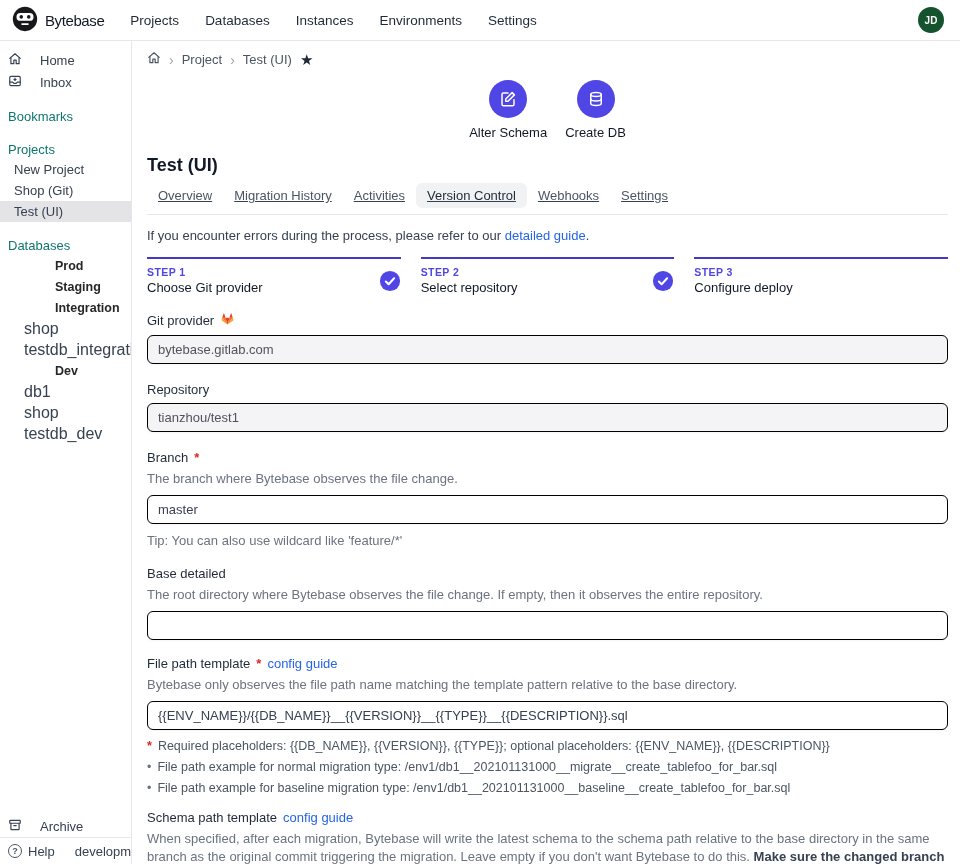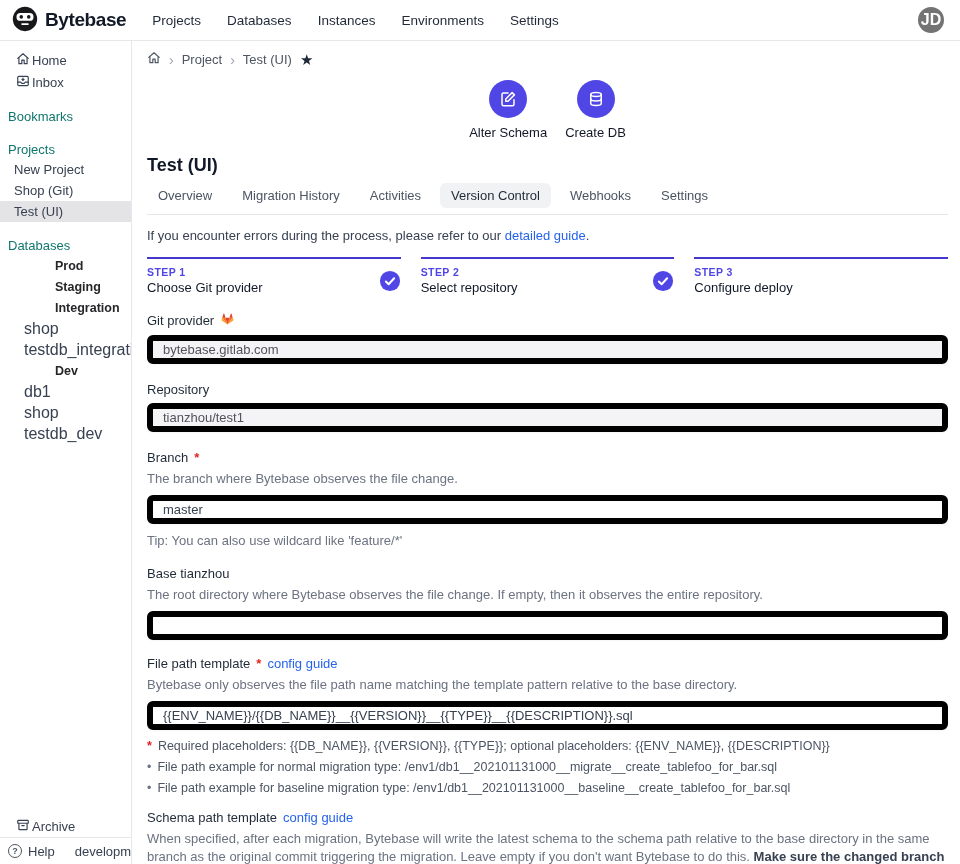--- a/index.html
+++ b/index.html
@@ -4,33 +4,33 @@
 <style>
   * { box-sizing: border-box; margin: 0; padding: 0; }
   html,body { width:960px; height:864px; overflow:hidden; background:#fff;
     font-family:"Liberation Sans","DejaVu Sans",sans-serif; color:#374151; font-size:13px; }
   .app { width:960px; height:864px; display:flex; flex-direction:column; }
 
   
   .topbar { height:41px; flex:0 0 41px; display:flex; align-items:center;
     padding:0 16px 0 12px; border-bottom:1px solid #e5e7eb; background:#fff; }
   .brand { display:flex; align-items:center; gap:7px; cursor:pointer; }
-  .brand-name { font-size:19px; font-weight:700; color:#111827; letter-spacing:-0.4px; }
+  .brand-name { font-size:15px; font-weight:400; color:#111827; letter-spacing:-0.4px; }
   .topnav { display:flex; align-items:center; gap:26px; margin-left:26px; }
   .topnav a { color:#1f2937; font-size:13.5px; text-decoration:none; cursor:pointer; }
-  .avatar { margin-left:auto; width:26px; height:26px; border-radius:50%; background:#737373;
-    color:#fff; font-size:16px; font-weight:700; display:flex; align-items:center; justify-content:center; cursor:pointer; }
+  .avatar { margin-left:auto; width:26px; height:26px; border-radius:50%; background:#14532d;
+    color:#fff; font-size:10px; font-weight:700; display:flex; align-items:center; justify-content:center; cursor:pointer; }
 
   
   .body { flex:1; display:flex; min-height:0; }
 
   
   .sidebar { width:132px; flex:0 0 132px; border-right:1px solid #e5e7eb; padding-top:8px;
     display:flex; flex-direction:column; font-size:13px; color:#374151; overflow:hidden; }
-  .srow { display:flex; align-items:center; gap:2px; padding:2px 16px; height:22px;
+  .srow { display:flex; align-items:center; gap:18px; padding:2px 8px; height:22px;
     white-space:nowrap; cursor:pointer; }
   .srow svg { flex:0 0 auto; }
   .ssec { color:#0f766e; padding:3px 8px 2px; margin-top:13px; white-space:nowrap; }
   .sitem { padding:2px 8px 2px 14px; height:21px; display:flex; align-items:center;
     white-space:nowrap; cursor:pointer; }
   .sitem.active { background:#e4e4e7; }
   .sgroup { padding:2px 8px 2px 14px; height:21px; display:flex; align-items:center;
     font-weight:700; color:#27272a; white-space:nowrap; cursor:pointer; font-size:12.5px;margin-left:41px; }
   .schild { padding:2px 4px 2px 24px; height:21px; display:flex; align-items:center;
     white-space:nowrap; cursor:pointer; font-size:16px; }
@@ -50,43 +50,43 @@
   .crumb-star { color:#1f2937; font-size:15px; line-height:1; cursor:pointer; }
 
   .qactions { margin-top:12px; display:flex; gap:18px;justify-content:center; }
   .qaction { display:flex; flex-direction:column; align-items:center; gap:7px; cursor:pointer; }
   .qcircle { width:38px; height:38px; border-radius:50%; background:#4f46e5;
     display:flex; align-items:center; justify-content:center; }
   .qlabel { color:#111827; }
 
   .page-title { margin-top:15px; font-size:18px; font-weight:700; color:#111827; }
 
-  .tabs { margin-top:7px; display:flex; align-items:center; gap:8px;
-    border-bottom:1px solid #e5e7eb; padding-bottom:6px; }
+  .tabs { margin-top:7px; display:flex; align-items:center; gap:0;
+    border-bottom:1px solid #e5e7eb; padding-bottom:6px;text-decoration:underline; }
   .tab { padding:5px 11px; color:#4b5563; border-radius:6px; cursor:pointer; white-space:nowrap; }
   .tab.active { background:#f1f2f4; color:#1f2937; }
 
   .content { flex:1; overflow:hidden; }
   .intro { margin-top:13px; color:#374151; }
   a.link { color:#2563eb; text-decoration:none; cursor:pointer; }
 
   .steps { margin-top:14px; display:flex; gap:20px; }
   .step { flex:1; border-top:2px solid #4338ca; padding-top:7px;
     display:flex; justify-content:space-between; align-items:center; }
   .step-label { font-size:10.5px; font-weight:700; letter-spacing:.04em; color:#4f46e5; }
   .step-name { margin-top:2px; color:#111827; font-weight:500; }
   .step-check { width:22px; height:22px; flex:0 0 22px; }
 
   .field { margin-top:18px; }
   .flabel { display:flex; align-items:center; gap:6px; font-weight:500; color:#1f2937; }
   .req { color:#e02424; font-weight:700; }
   .fhelp { margin-top:5px; color:#6b7280; line-height:1.45; }
   .finput { margin-top:6px; width:100%; height:29px; padding:0 10px; font-size:13px;
     font-family:"Liberation Sans","DejaVu Sans",sans-serif; color:#374151;
-    border:6px solid #000000; border-radius:6px; background:#fff; outline:none;
+    border:1px solid #000000; border-radius:6px; background:#fff; outline:none;
     box-shadow:0 1px 2px rgba(0,0,0,.04); }
   .finput:disabled { background:#f4f4f6; color:#52525b; }
   .ftip { margin-top:9px; color:#6b7280; }
   .fnotes { margin-top:9px; }
   .fnote { display:flex; gap:6px; margin-top:7px; color:#4b5563; font-size:12.5px; }
   .fnote .bullet { color:#6b7280; }
   .fnote .astx { color:#e02424; font-weight:700; }
 </style>
 </head>
 <body>
@@ -291,21 +291,21 @@
             <span>Branch</span>
               <span class="req">*</span>
           </div>
           <div class="fhelp">The branch where Bytebase observes the file change.</div>
           <input class="finput" value="master" style="">
           <div class="ftip">Tip: You can also use wildcard like 'feature/*'</div>
         </div>
 
         <div class="field">
           <div class="flabel">
-              <span>Base tianzhou</span>
+              <span>Base detailed</span>
             </div>
           <div class="fhelp">The root directory where Bytebase observes the file change. If empty, then it observes the entire repository.</div>
           <input class="finput" value="" style="">
         </div>
 
         <div class="field" style="margin-top:16px">
           <div class="flabel">
             <span>File path template</span>
               <span class="req">*</span>
             <a class="link">config guide</a>

